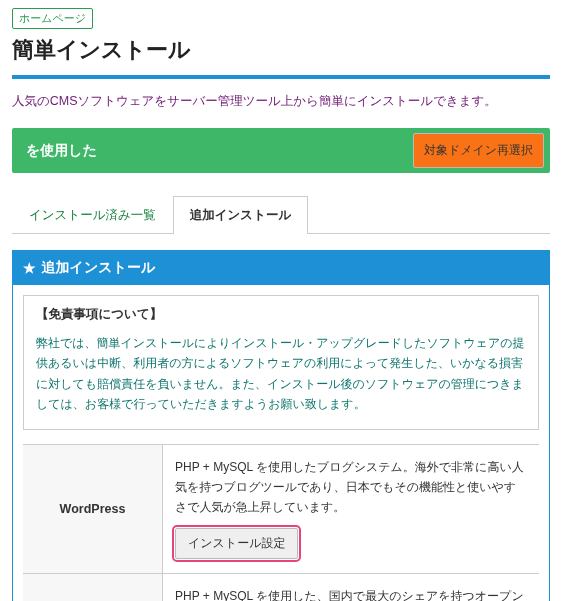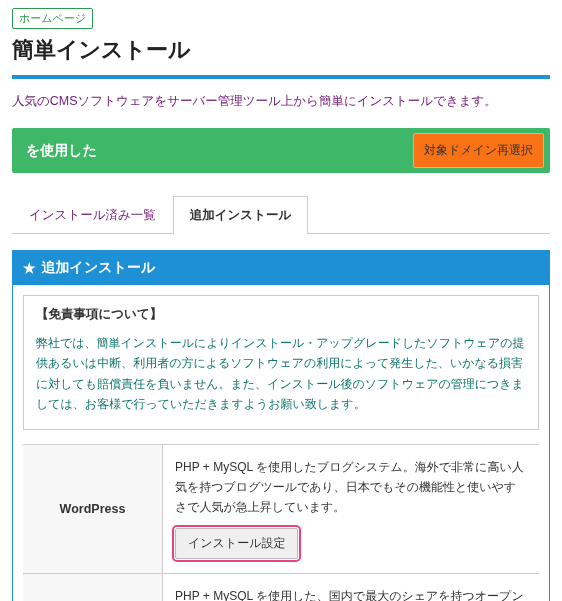--- a/index.html
+++ b/index.html
@@ -77,21 +77,21 @@
   .tab {
     padding: 10px 16px;
     font-size: 12.5px;
     cursor: pointer;
     border: 1px solid transparent;
     border-bottom: none;
     position: relative;
     top: 1px;
   }
   .tab.inactive {
-    color: #701a75;
+    color: #15803d;
   }
   .tab.active {
     color: #333;
     font-weight: bold;
     background: #fff;
     border-color: #ccc;
   }
   .module {
     border: 1px solid #1E90D6;
   }

